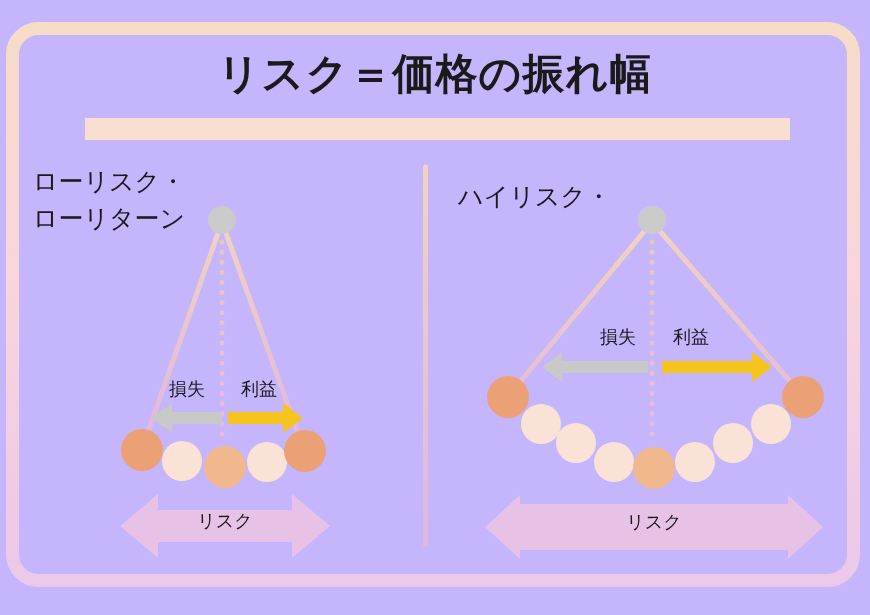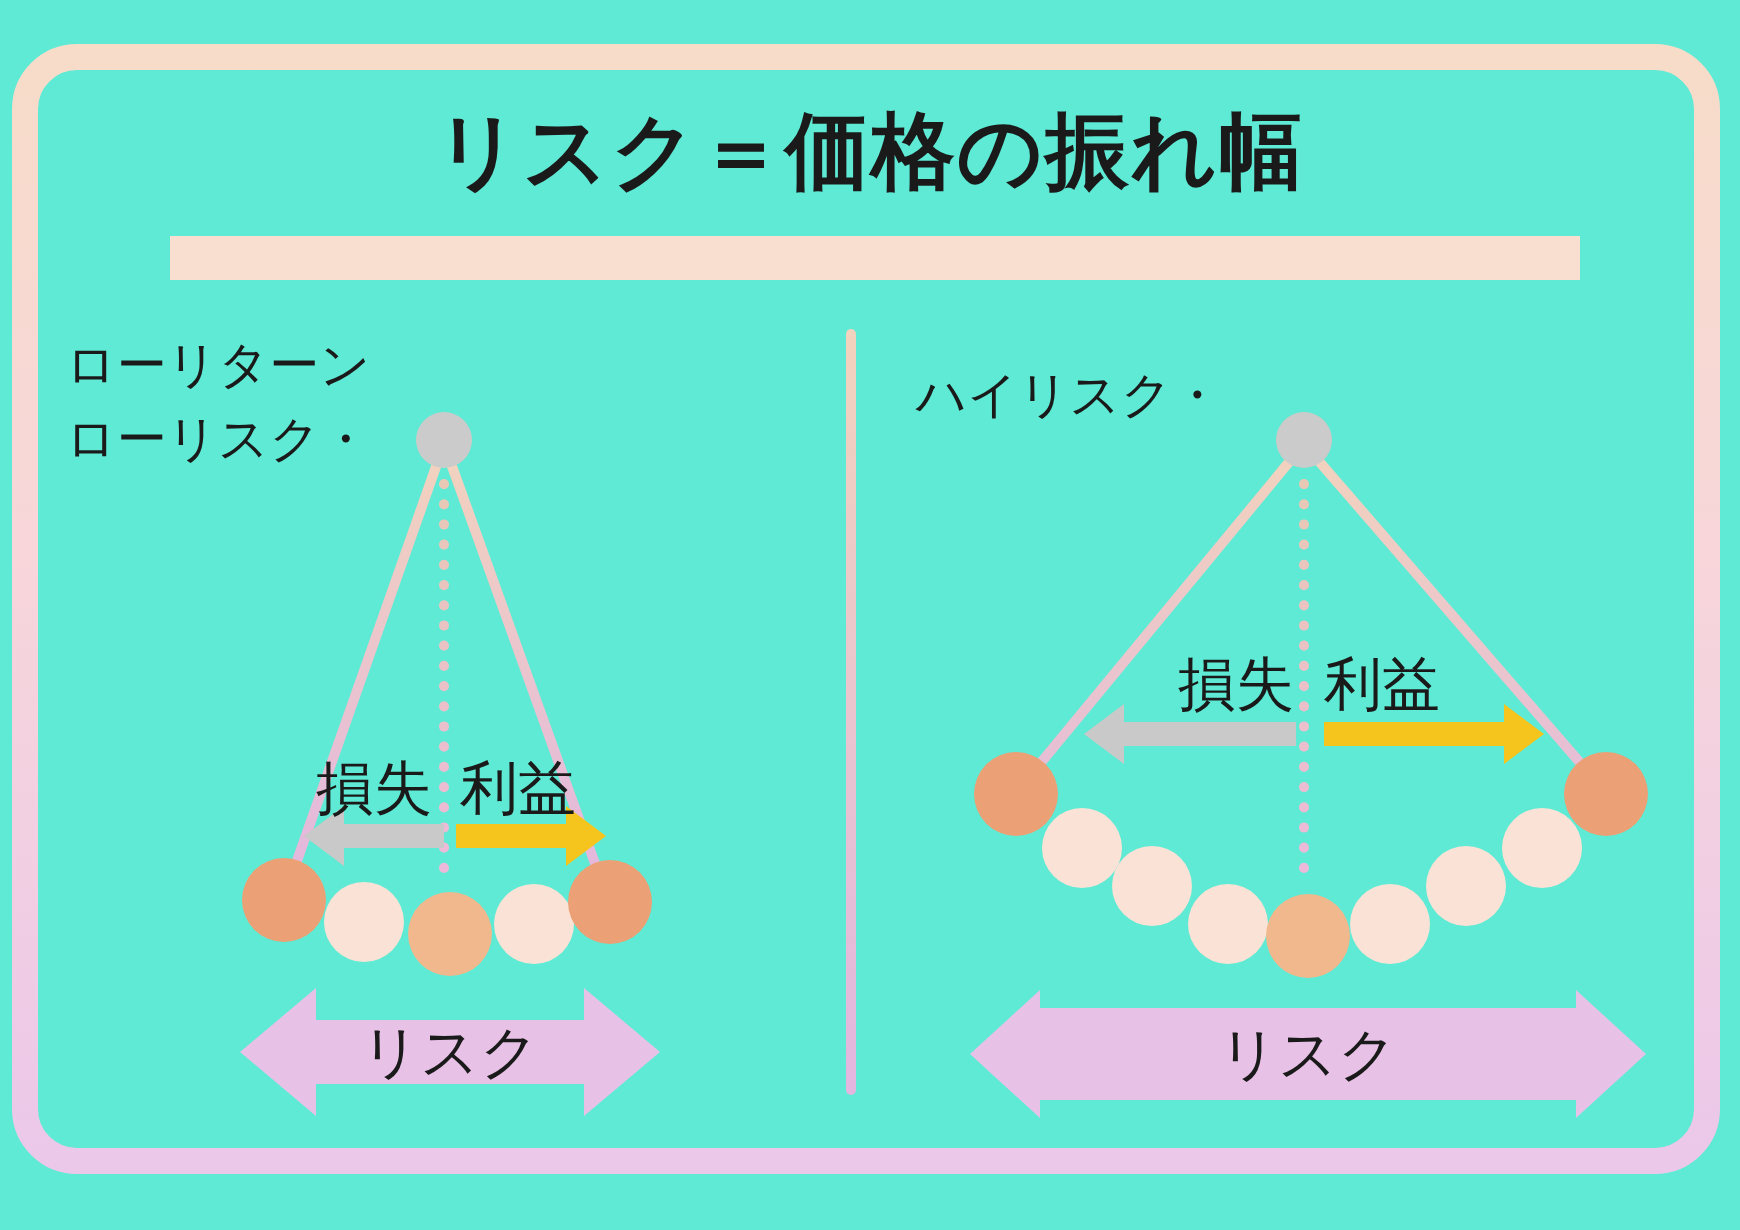--- a/index.html
+++ b/index.html
@@ -1,21 +1,21 @@
 <!DOCTYPE html>
 <html><head>
 <meta charset="utf-8">
 <style>
   html,body{margin:0;padding:0;background:#ffffff;}
   .canvas{
     position:relative;
     width:870px;height:615px;
     overflow:hidden;
-    background:#5eead4;
-    font-family:Liberation Serif, serif;
+    background:#c4b5fd;
+    font-family:Liberation Mono, monospace;
     color:#1a1a1a;
   }
   .abs{position:absolute;}
   .svg-layer{position:absolute;left:0;top:0;width:870px;height:615px;}
   .page-title{
     left:0;right:0;top:54px;
     text-align:center;
     font-size:42px;
     font-weight:600;
     letter-spacing:1px;
@@ -25,21 +25,21 @@
     font-size:25px;
     line-height:37px;
     font-weight:400;
   }
   .panel-label.left{left:24px;top:165px;width:170px;text-align:center;}
   .panel-label.right{left:458px;top:180px;width:220px;text-align:left;}
   .jtext{
     position:absolute;
     transform:translateX(-50%);
     white-space:nowrap;
-    font-size:29px;
+    font-size:18px;
     font-weight:400;
     line-height:1;
   }
 </style>
 </head>
 <body>
 
 <div class="canvas">
 
   <svg class="svg-layer" viewBox="0 0 870 615" xmlns="http://www.w3.org/2000/svg">
@@ -104,22 +104,22 @@
 
       <polygon points="542,367 562,352 562,361 648,361 648,373 562,373 562,382" fill="#c9c9c9"></polygon>
       <polygon points="662,361 752,361 752,352 772,367 752,382 752,373 662,373" fill="#f5c51d"></polygon>
       <polygon points="485,527 520,495 520,504 788,504 788,495 823,527 788,559 788,550 520,550 520,559" fill="#e8c2e6"></polygon>
     </g>
   </svg>
 
   <div class="abs page-title">リスク＝価格の振れ幅</div>
 
   <div class="abs panel-label left">
+    <div>ローリスク・</div>
     <div>ローリターン</div>
-    <div>ローリスク・</div>
   </div>
 
   <div class="abs panel-label right">
     <div>ハイリスク・</div>
   </div>
 
   <div class="jtext" style="left:187px;top:381px;">損失</div>
   <div class="jtext" style="left:259px;top:381px;">利益</div>
   <div class="jtext" style="left:618px;top:329px;">損失</div>
   <div class="jtext" style="left:691px;top:329px;">利益</div>

